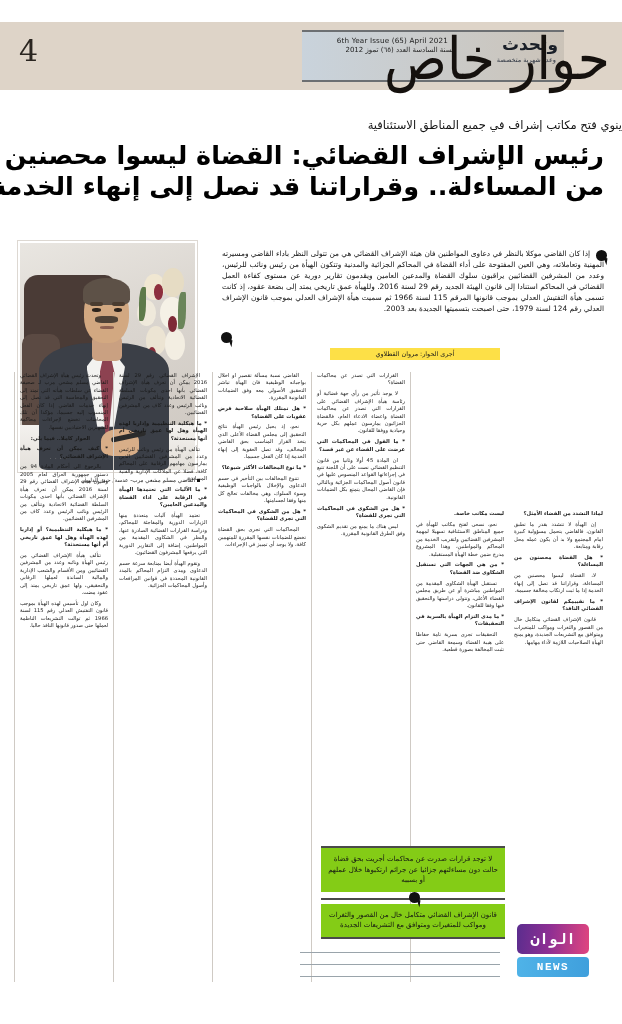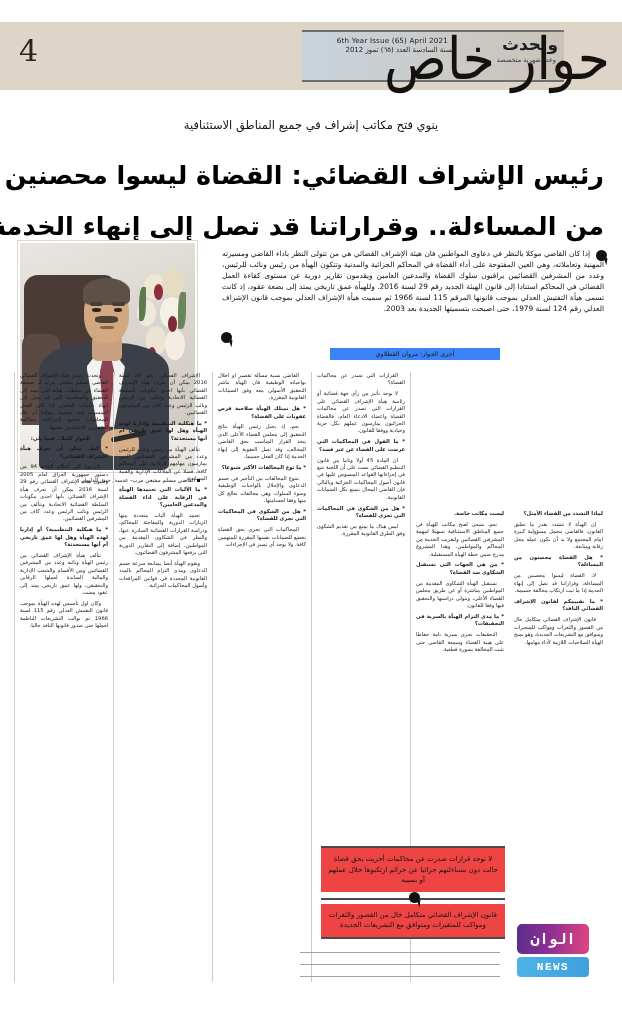--- a/index.html
+++ b/index.html
@@ -57,29 +57,29 @@
     position:absolute;right:12px;top:4px;
     font-size:52px;color:#15110e;line-height:58px;
     font-weight:200;letter-spacing:2px;
     font-family:"DejaVu Sans","Liberation Sans",sans-serif;
     transform:scaleY(1.12);transform-origin:top right;
   }
 
   
   .kicker{
     position:absolute;left:0;top:118px;width:622px;
-    text-align:center;font-size:11.5px;color:#141414;
+    text-align:right;font-size:11.5px;color:#141414;
   }
   .headline{
     position:absolute;left:18px;top:140px;width:586px;
     text-align:center;color:#000;
     font-size:25.5px;font-weight:bold;line-height:31px;
     letter-spacing:-.2px;
   }
-  .headline div{white-space:nowrap;margin-top:20px;}
+  .headline div{white-space:nowrap;}
 
   
   .photo-wrap{
     position:absolute;left:17px;top:240px;width:181px;height:233px;
     border:1px solid #ddd8d2;background:#fff;padding:2px;
     box-sizing:border-box;
   }
   .photo{
     position:relative;width:100%;height:100%;overflow:hidden;
     background:linear-gradient(160deg,#e9e6e1 0%,#dad5cf 42%,#cdc7c0 100%);
@@ -144,21 +144,21 @@
   }
   .qmark:after{
     content:"";position:absolute;left:7px;top:8px;
     width:0;height:0;border-left:4px solid transparent;
     border-right:0 solid transparent;border-top:7px solid #111;
     transform:rotate(8deg);
   }
   .byline{
     position:absolute;left:330px;top:348px;width:170px;
     text-align:center;font-size:6.4px;color:#1a1a1a;
-    background:#3b82f6;padding:2px 0;
+    background:#fde047;padding:2px 0;
   }
 
   
   .cols{
     position:absolute;left:14px;top:372px;width:594px;height:610px;
     display:flex;flex-direction:row-reverse;gap:0;
   }
   .col{
     width:99px;box-sizing:border-box;padding:0 5px;
     border-left:1px solid #cfcac4;
@@ -192,21 +192,21 @@
   .pull-sep .line{
     position:absolute;top:6px;left:0;width:100%;height:2px;
     background:#4a4a4a;
   }
   .pull-sep .dot{
     position:absolute;top:0;left:50%;margin-left:-7px;
     width:14px;height:14px;
   }
   .pull-top-line{width:100%;height:2px;background:#4a4a4a;}
   .pull-bot-line{width:100%;height:2px;background:#4a4a4a;}
-  .pull-box{background:#ef4444;}
+  .pull-box{background:#84cc16;}
 
   
   .logo{
     position:absolute;left:505px;top:924px;width:84px;height:60px;font-family:Liberation Mono, monospace;
   }
   .logo-main{
     width:72px;height:30px;border-radius:5px;
     background:linear-gradient(95deg,#5b2d8e 0%,#8e2f93 45%,#e0457f 100%);
     display:flex;align-items:center;justify-content:center;
     color:#fff;font-size:15px;font-weight:bold;letter-spacing:-1px;

